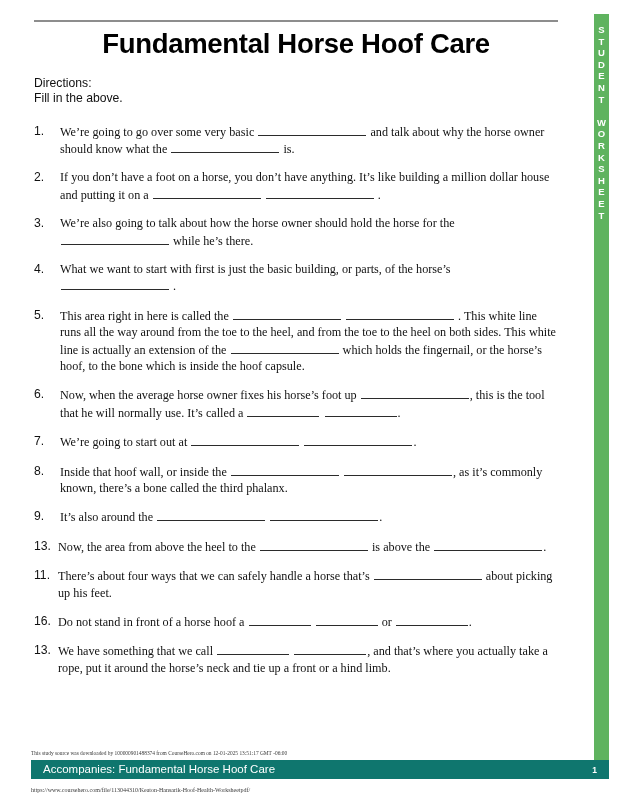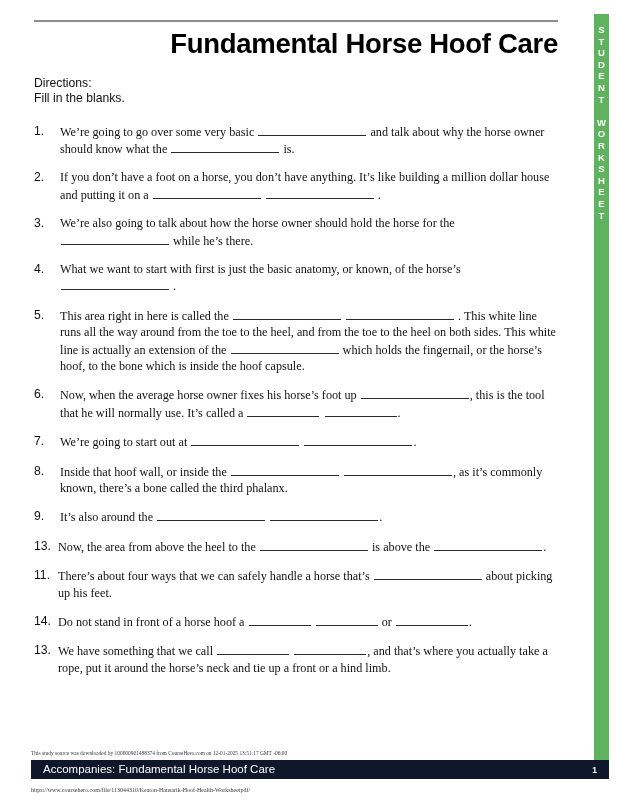--- a/index.html
+++ b/index.html
@@ -65,21 +65,21 @@
     width: 524px;
   }
 
   h1.doc-title {
     font-size: 27.5px;
     line-height: 32px;
     font-weight: 700;
     letter-spacing: -0.3px;
     margin: 6px 0 0 0;
     padding: 0;
-    text-align: right;
+    text-align: center;
     color: #000000;
     font-family: "Liberation Sans", sans-serif;
   }
 
   .directions {
     margin-top: 16px;
   }
   .directions .dir-label {
     font-size: 12.2px;
     line-height: 15px;
@@ -147,21 +147,21 @@
     overflow: hidden;
   }
 
   
   .footer-bar {
     position: absolute;
     left: 31px;
     top: 760px;
     width: 578px;
     height: 19px;
-    background: #0f172a;
+    background: #0f766e;
     display: flex;
     align-items: center;
     justify-content: space-between;
     box-sizing: border-box;
     padding: 0 8px 0 12px;
   }
   .footer-bar .footer-text {
     font-size: 11.5px;
     line-height: 13px;
     color: #ffffff;
@@ -212,39 +212,39 @@
   </div>
 
   <div class="content">
 
     <div class="title-rule"></div>
 
     <h1 class="doc-title">Fundamental Horse Hoof Care</h1>
 
     <div class="directions">
       <span class="dir-label">Directions:</span>
-      <span class="dir-text">Fill in the blanks.</span>
+      <span class="dir-text">Fill in the above.</span>
     </div>
 
     <ol class="questions" id="questions-list">
         <li>
           <span class="qnum">1.</span>
           <span class="qbody"><span>We’re going to go over some very basic </span><span class="blank w-l"></span><span> and talk about why the horse owner should know what the </span><span class="blank w-l"></span><span> is.</span></span>
         </li>
         <li>
           <span class="qnum">2.</span>
           <span class="qbody"><span>If you don’t have a foot on a horse, you don’t have anything. It’s like building a million dollar house and putting it on a </span><span class="blank w-l"></span><span> </span><span class="blank w-l"></span><span> .</span></span>
         </li>
         <li>
           <span class="qnum">3.</span>
           <span class="qbody"><span>We’re also going to talk about how the horse owner should hold the horse for the </span><span class="blank w-l"></span><span> while he’s there.</span></span>
         </li>
         <li>
           <span class="qnum">4.</span>
-          <span class="qbody"><span>What we want to start with first is just the basic anatomy, or known, of the horse’s </span><span class="blank w-l"></span><span> .</span></span>
+          <span class="qbody"><span>What we want to start with first is just the basic building, or parts, of the horse’s </span><span class="blank w-l"></span><span> .</span></span>
         </li>
         <li>
           <span class="qnum">5.</span>
           <span class="qbody"><span>This area right in here is called the </span><span class="blank w-l"></span><span> </span><span class="blank w-l"></span><span> . This white line runs all the way around from the toe to the heel, and from the toe to the heel on both sides. This white line is actually an extension of the </span><span class="blank w-l"></span><span> which holds the fingernail, or the horse’s hoof, to the bone which is inside the hoof capsule.</span></span>
         </li>
         <li>
           <span class="qnum">6.</span>
           <span class="qbody"><span>Now, when the average horse owner fixes his horse’s foot up </span><span class="blank w-l"></span><span>, this is the tool that he will normally use. It’s called a </span><span class="blank w-s"></span><span> </span><span class="blank w-s"></span><span>.</span></span>
         </li>
         <li>
@@ -261,21 +261,21 @@
         </li>
         <li class="wide-num">
           <span class="qnum">13.</span>
           <span class="qbody"><span>Now, the area from above the heel to the </span><span class="blank w-l"></span><span> is above the </span><span class="blank w-l"></span><span>.</span></span>
         </li>
         <li class="wide-num">
           <span class="qnum">11.</span>
           <span class="qbody"><span>There’s about four ways that we can safely handle a horse that’s </span><span class="blank w-l"></span><span> about picking up his feet.</span></span>
         </li>
         <li class="wide-num">
-          <span class="qnum">14.</span>
+          <span class="qnum">16.</span>
           <span class="qbody"><span>Do not stand in front of a horse hoof a </span><span class="blank w-xs"></span><span> </span><span class="blank w-xs"></span><span> or </span><span class="blank w-s"></span><span>.</span></span>
         </li>
         <li class="wide-num">
           <span class="qnum">13.</span>
           <span class="qbody"><span>We have something that we call </span><span class="blank w-s"></span><span> </span><span class="blank w-s"></span><span>, and that’s where you actually take a rope, put it around the horse’s neck and tie up a front or a hind limb.</span></span>
         </li>
       </ol>
 
   </div>
 

